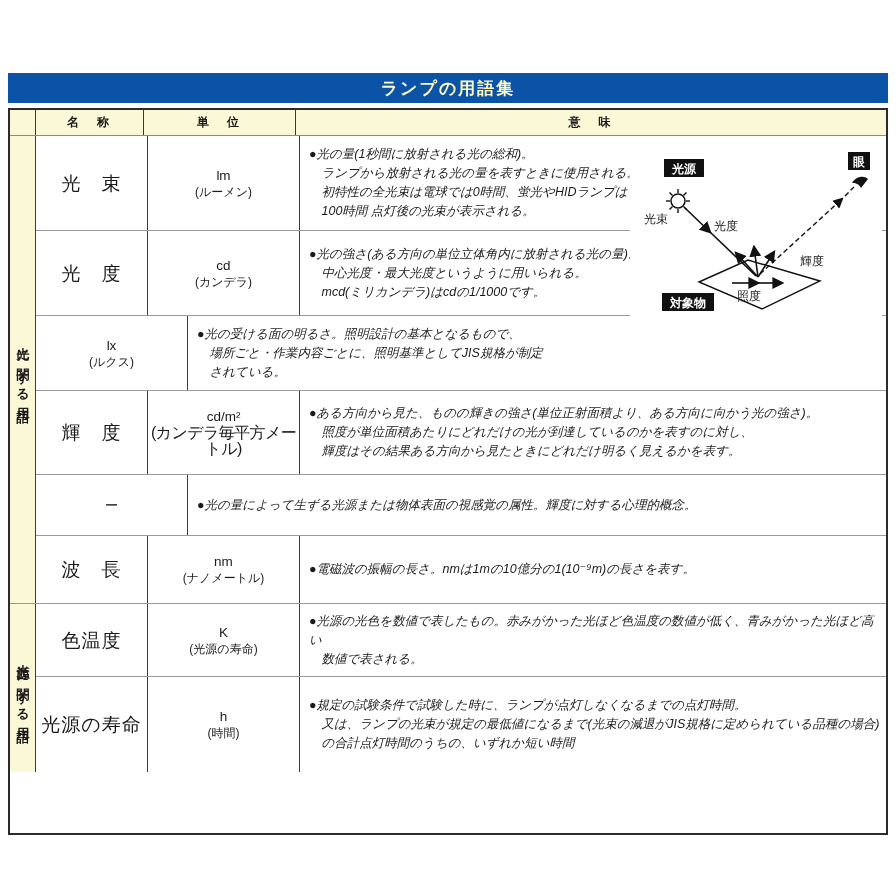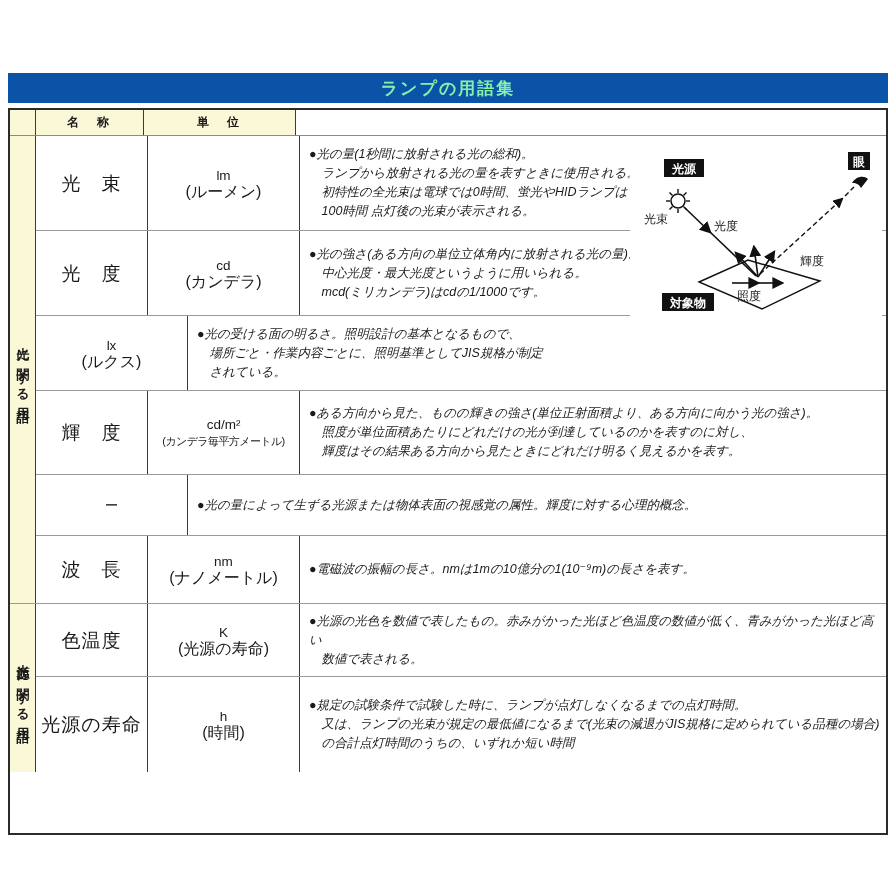--- a/index.html
+++ b/index.html
@@ -2,21 +2,21 @@
 <html><head>
 <meta charset="utf-8">
 <style>
   html,body{margin:0;padding:0;background:#fff;}
   .sheet{
     position:relative;width:896px;height:896px;background:#ffffff;
     font-family:"Liberation Sans","DejaVu Sans",sans-serif;color:#1a1a1a;overflow:hidden;
   }
   .titlebar{
     position:absolute;left:8px;top:73px;width:880px;height:30px;
-    background:#0a53a6;color:#86efac;font-size:17px;font-weight:bold;
+    background:#0a53a6;color:#fef9c3;font-size:17px;font-weight:bold;
     display:flex;align-items:center;justify-content:center;letter-spacing:2px;
   }
   .gtable{
     position:absolute;left:8px;top:108px;width:880px;height:727px;
     border:2px solid #2b2b2b;background:#fff;box-sizing:border-box;
   }
   .hrow{display:flex;height:26px;border-bottom:1px solid #8a8a8a;box-sizing:border-box;}
   .corner{width:26px;background:#fbf8d8;border-right:1px solid #3a3a3a;box-sizing:border-box;}
   .hcell{display:flex;align-items:center;justify-content:center;background:#fbf8d8;
          font-weight:bold;font-size:12px;letter-spacing:3px;box-sizing:border-box;}
@@ -30,22 +30,22 @@
   .vtext{writing-mode:vertical-rl;text-orientation:upright;font-size:13px;font-weight:bold;letter-spacing:3px;}
   .rows{flex:1;display:flex;flex-direction:column;}
   .trow{display:flex;box-sizing:border-box;}
   .trow + .trow{border-top:1px solid #9a9a9a;}
   .cname{width:112px;border-right:1px solid #3a3a3a;box-sizing:border-box;
          display:flex;align-items:center;justify-content:center;
          font-size:19px;white-space:pre-line;text-align:center;letter-spacing:1px;line-height:19px;}
   .cunit{width:152px;border-right:1px solid #3a3a3a;box-sizing:border-box;
          display:flex;flex-direction:column;align-items:center;justify-content:center;text-align:center;}
   .usym{font-size:13.5px;line-height:17px;}
-  .uname{font-size:16px;line-height:16px;}
-  .unit-long .uname{font-size:11px;letter-spacing:-0.6px;}
+  .uname{font-size:12px;line-height:16px;}
+  .unit-long .uname{font-size:16px;letter-spacing:-0.6px;}
   .cmean{flex:1;display:flex;align-items:center;box-sizing:border-box;padding:4px 6px 4px 9px;}
   .mtext{font-size:12.5px;line-height:19px;white-space:pre-wrap;font-style:italic;}
   .diagram{position:absolute;left:620px;top:27px;width:252px;height:192px;background:#ffffff;}
   .diagram svg{display:block;}
   .diagram text{font-family:inherit;}
   .dg-label{font-size:12px;fill:#1a1a1a;}
   .dg-box{fill:#111;}
   .dg-boxtext{font-size:12px;font-weight:bold;fill:#ffffff;}
   .dg-line{stroke:#111;stroke-width:1.6;fill:none;}
   .dg-dash{stroke:#111;stroke-width:1.4;fill:none;stroke-dasharray:5 3;}
@@ -56,20 +56,21 @@
 <div class="sheet">
 
   <div class="titlebar">ランプの用語集</div>
 
   <div class="gtable">
 
     <div class="hrow">
       <div class="corner"></div>
       <div class="hcell hname">名　称</div>
       <div class="hcell hunit">単　位</div>
+      <div class="hcell hmean">意　味</div>
     </div>
 
     <div class="section">
       <div class="side">
         <span class="vtext">光に関する用語</span>
       </div>
       <div class="rows">
 
         <div class="trow" style="height:94px">
           <div class="cname">光　束</div>

